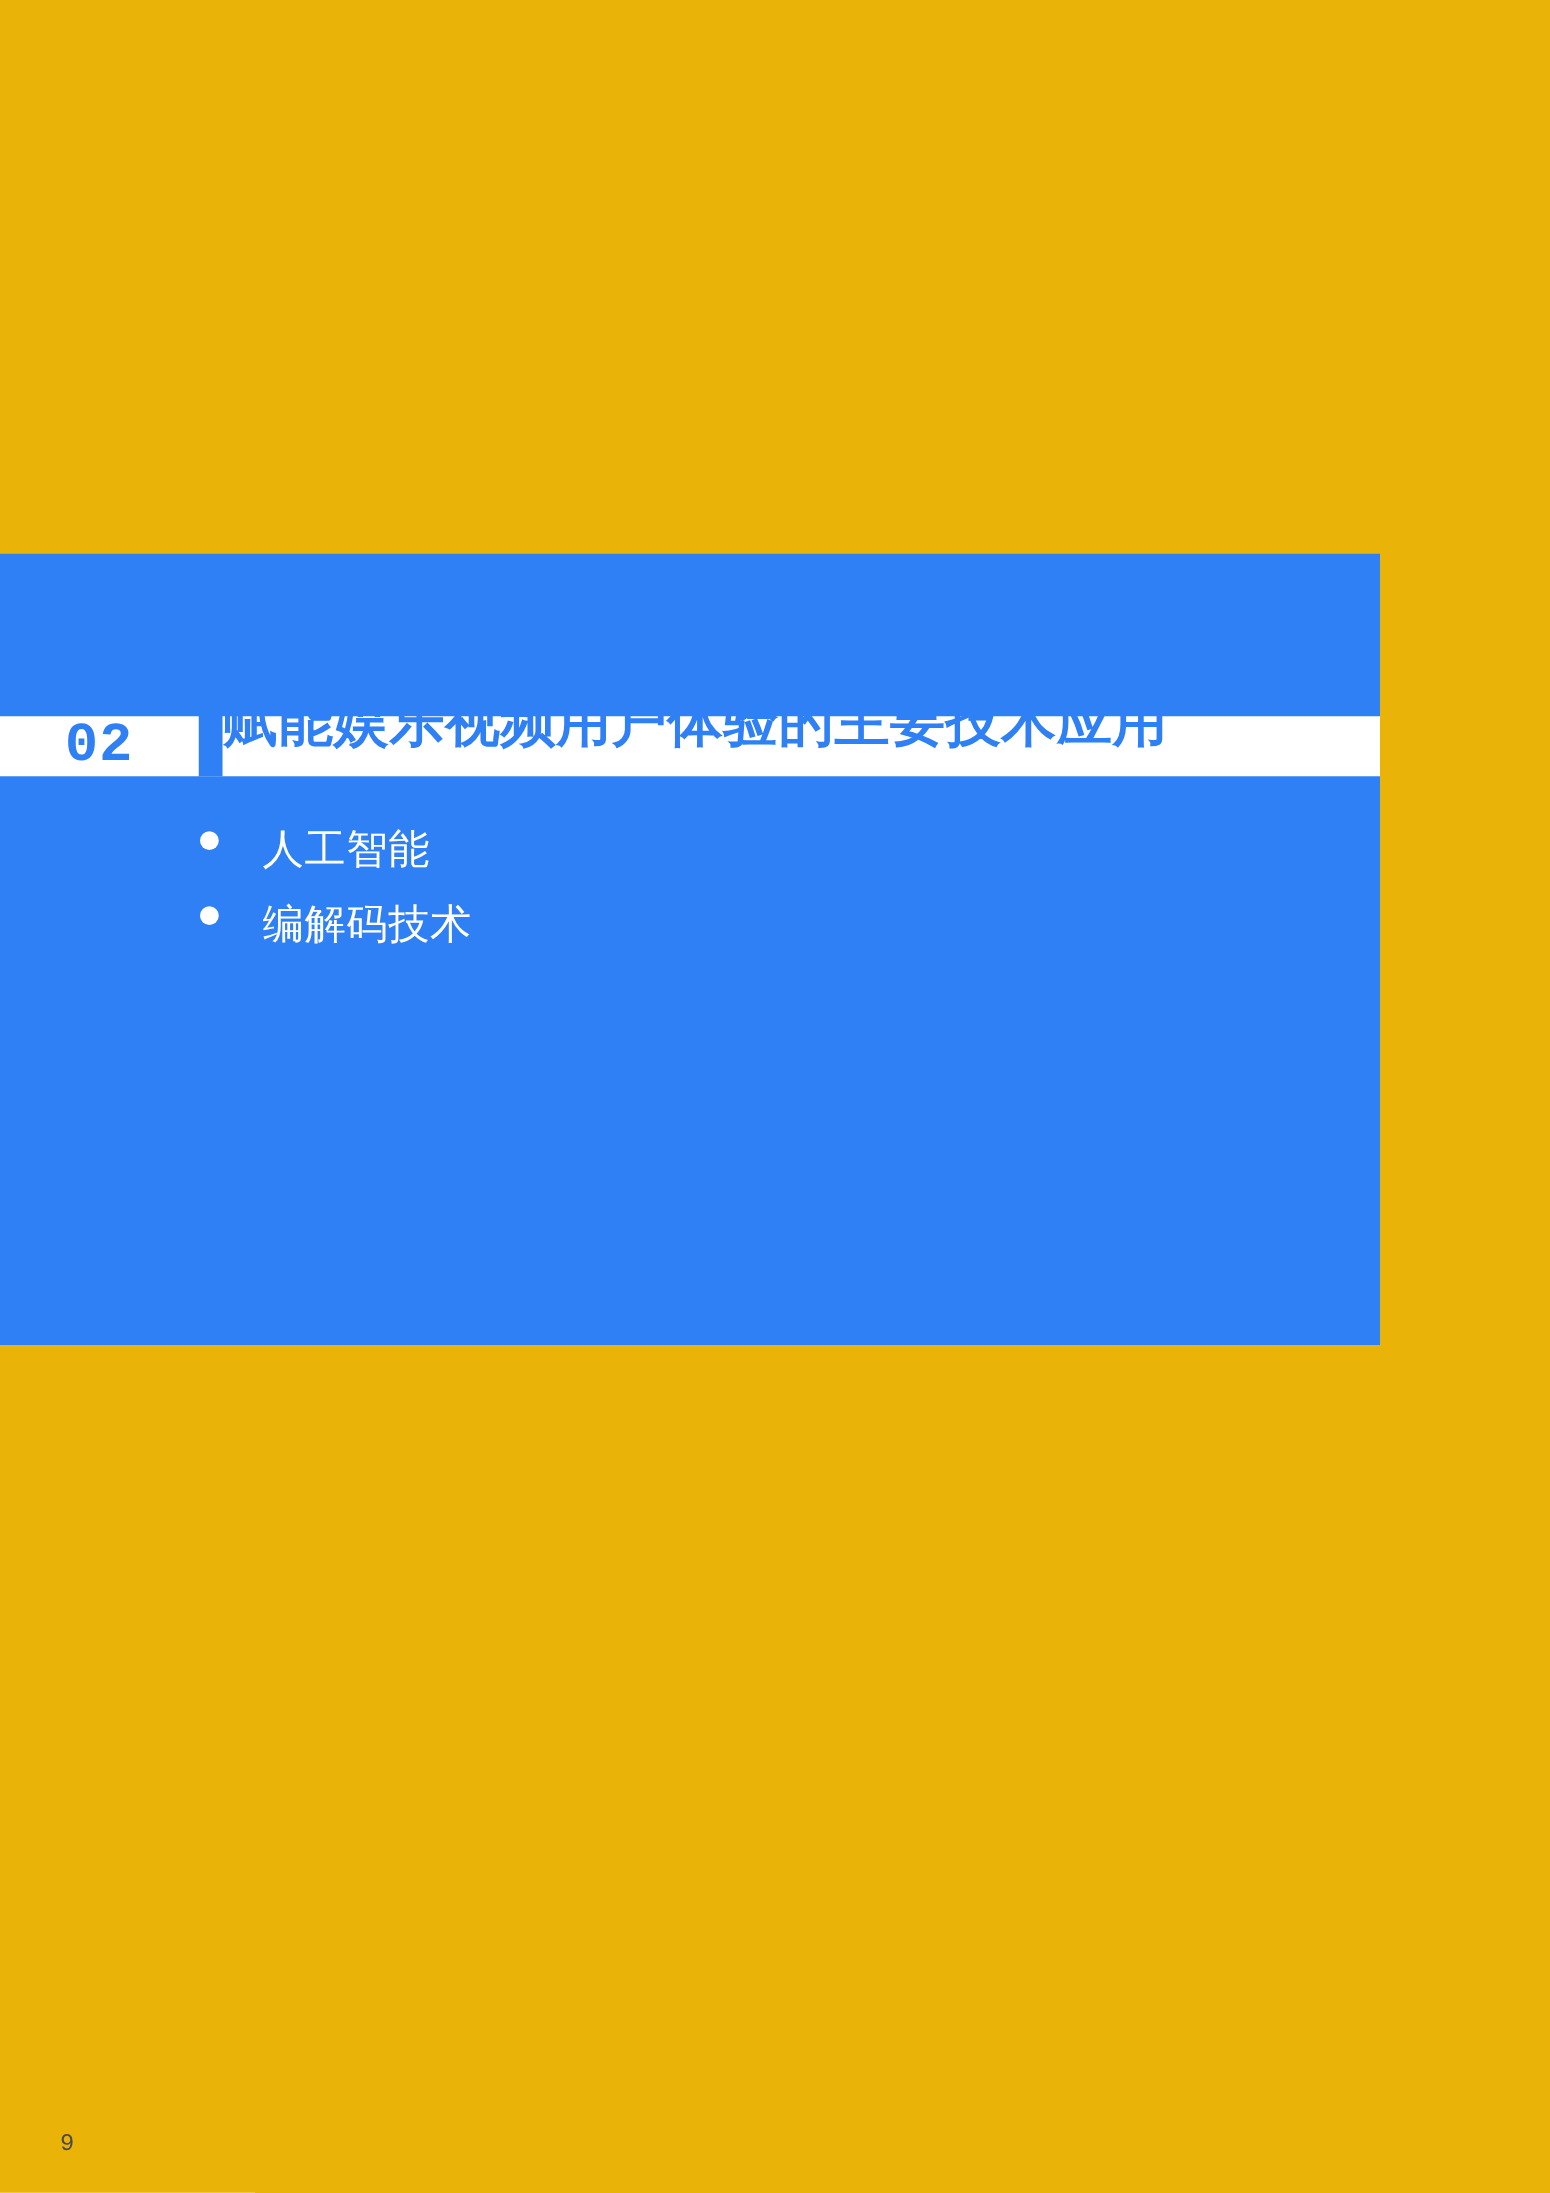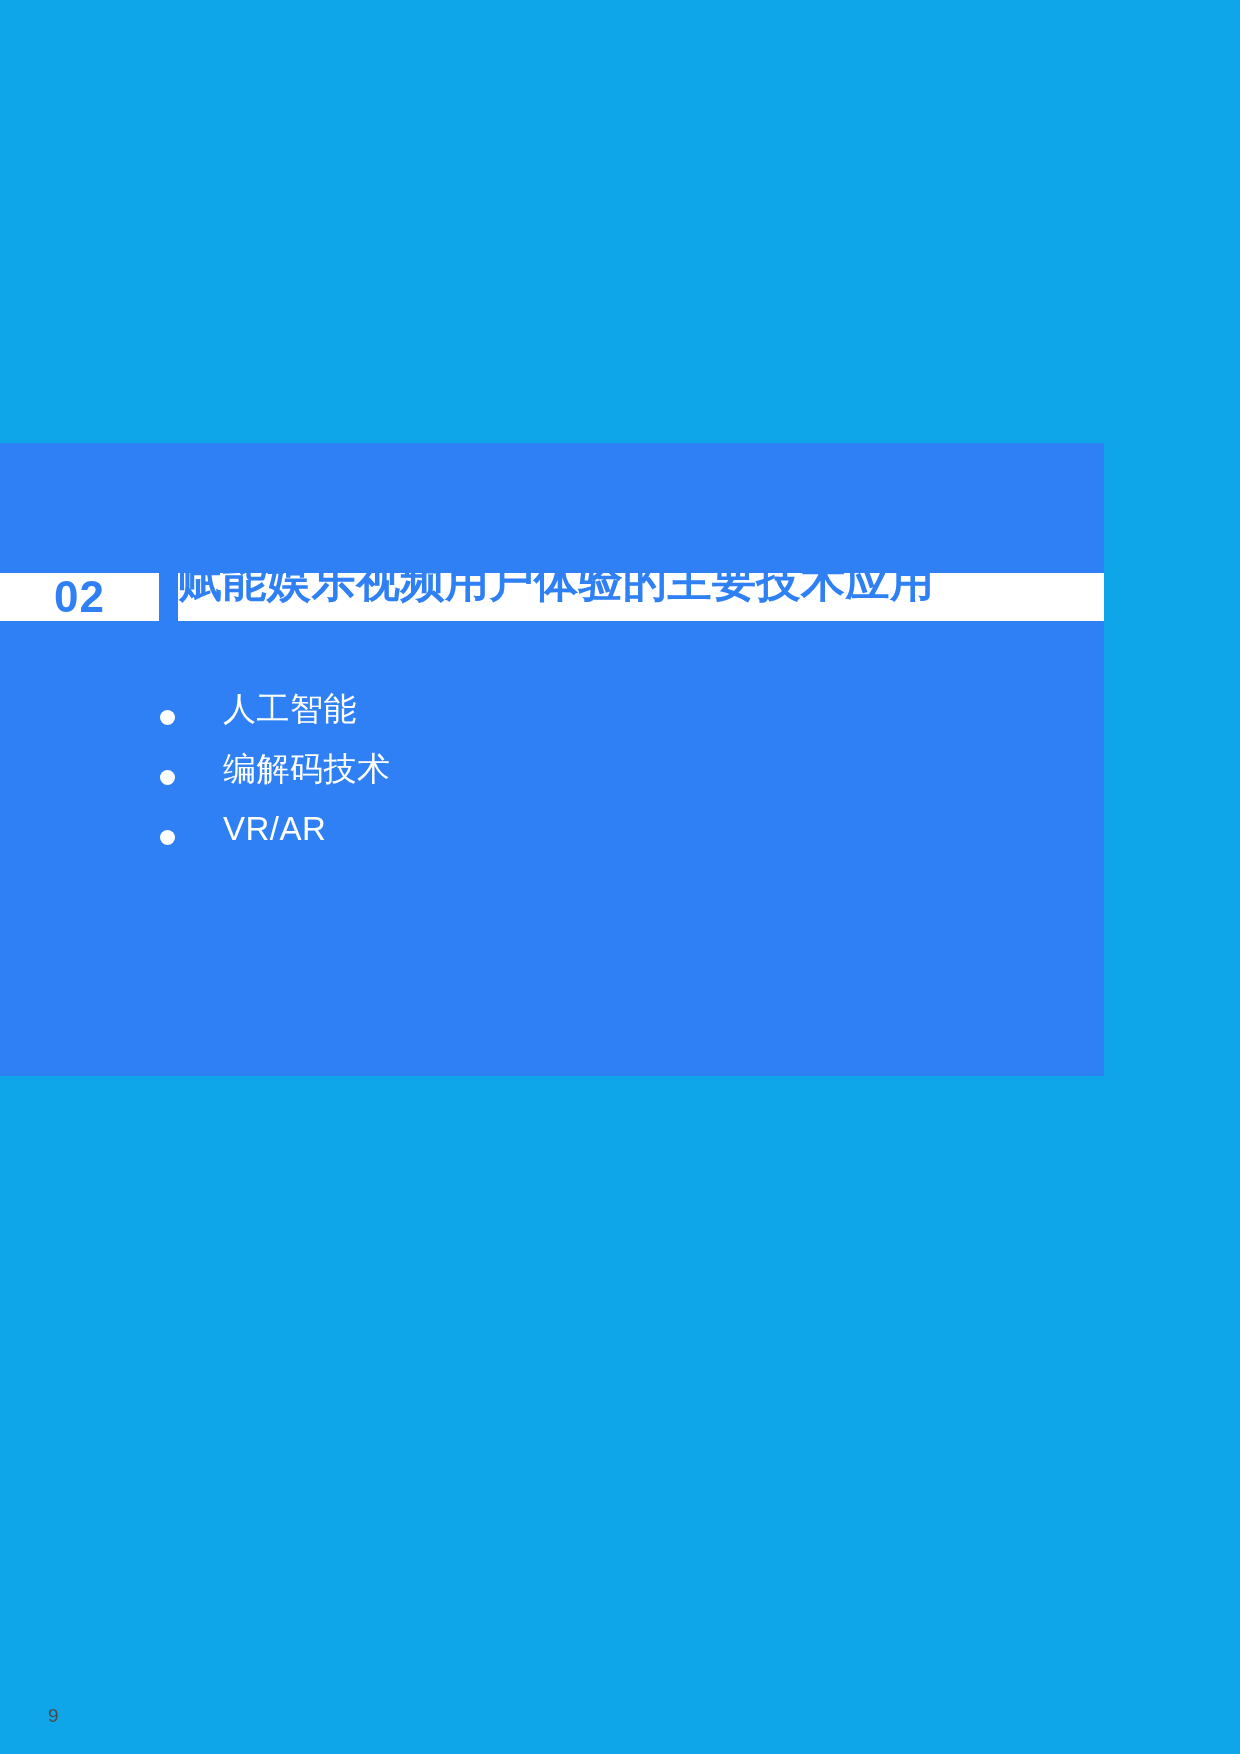--- a/index.html
+++ b/index.html
@@ -13,21 +13,22 @@
     background: #ffffff;
     font-family: "Liberation Sans", "DejaVu Sans", sans-serif;
     position: relative;
     overflow: hidden;
   }
 
   
   .page {
     position: absolute;
     inset: 0;
-    background: #0ea5e9;
+    background: #eab308;
+    font-family: Liberation Mono, monospace;
   }
 
   
   .section-panel {
     position: absolute;
     left: 0;
     top: 443px;
     width: 1104px;
     height: 633px;
     background: #2f80f5;
@@ -90,23 +91,22 @@
   .bullet-list {
     position: absolute;
     left: 160px;
     top: 222px;          
     margin: 0;
     padding: 0;
     list-style: none;
   }
   .bullet-item {
     display: flex;
-    align-items: flex-end;
+    align-items: flex-start;
     height: 60px;
-    gap: 13px;
   }
   .bullet-dot {
     width: 15px;
     height: 15px;
     border-radius: 50%;
     background: #ffffff;
     flex: 0 0 auto;
     margin-right: 35px;
   }
   .bullet-label {
@@ -145,23 +145,19 @@
 
     <ul class="bullet-list">
       <li class="bullet-item">
         <span class="bullet-dot"></span>
         <span class="bullet-label">人工智能</span>
       </li>
       <li class="bullet-item">
         <span class="bullet-dot"></span>
         <span class="bullet-label">编解码技术</span>
       </li>
-      <li class="bullet-item">
-        <span class="bullet-dot"></span>
-        <span class="bullet-label">VR/AR</span>
-      </li>
     </ul>
 
   </div>
 
   <div class="page-number">9</div>
 
 </div>
 
 </body></html>

